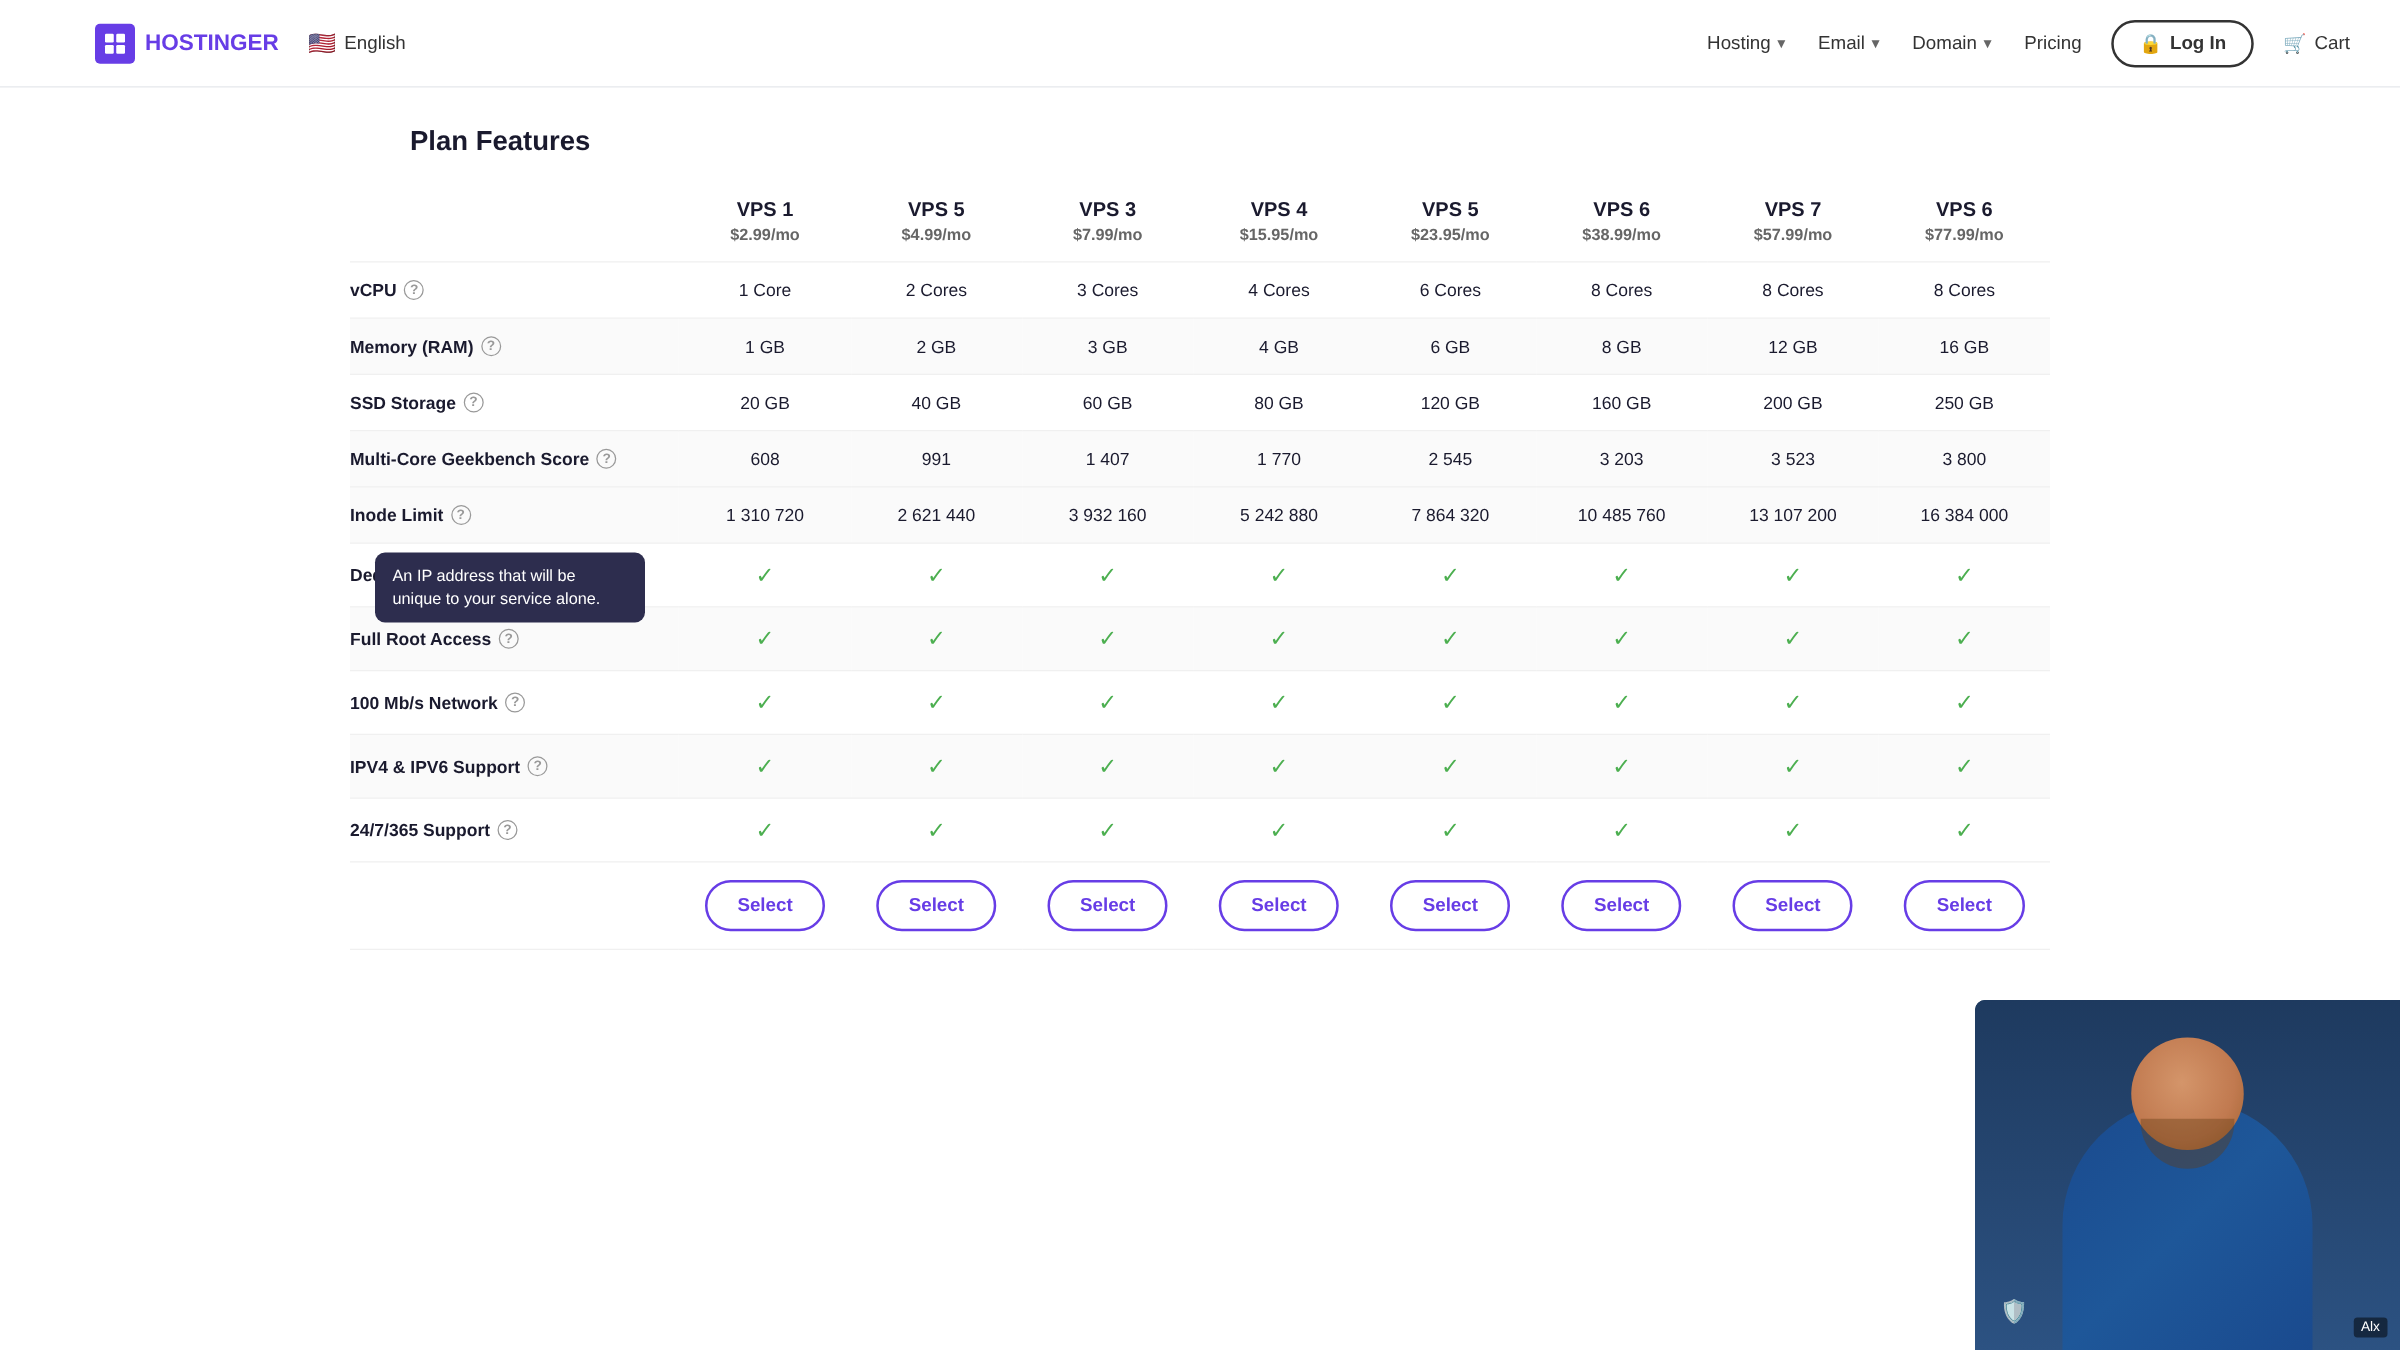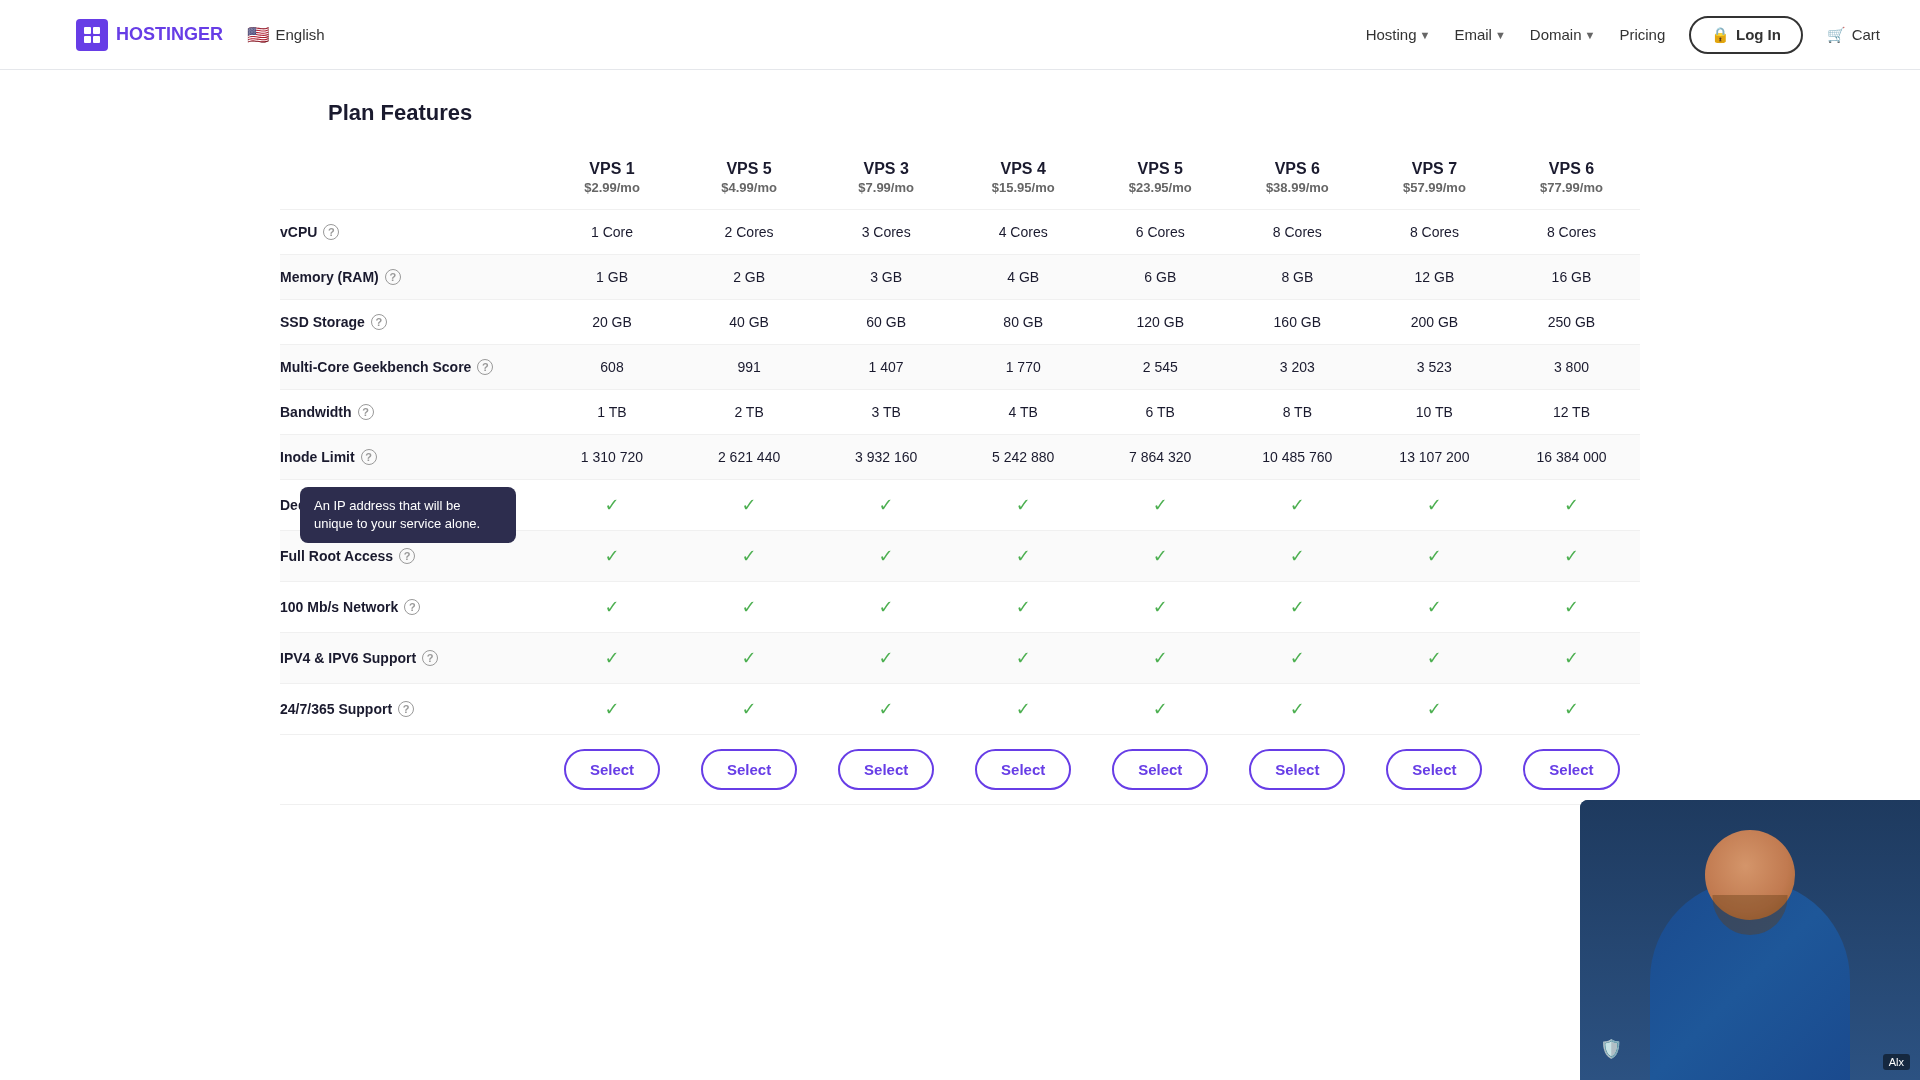--- a/index.html
+++ b/index.html
@@ -215,33 +215,20 @@
           </td>
           <td>608</td>
           <td>991</td>
           <td>1 407</td>
           <td>1 770</td>
           <td>2 545</td>
           <td>3 203</td>
           <td>3 523</td>
           <td>3 800</td>
         </tr>
-        <tr class="row-odd">
-          <td>
-            <span class="feature-label">Bandwidth <span class="info-icon">?</span></span>
-          </td>
-          <td>1 TB</td>
-          <td>2 TB</td>
-          <td>3 TB</td>
-          <td>4 TB</td>
-          <td>6 TB</td>
-          <td>8 TB</td>
-          <td>10 TB</td>
-          <td>12 TB</td>
-        </tr>
         <tr class="row-even">
           <td>
             <span class="feature-label">Inode Limit <span class="info-icon">?</span></span>
           </td>
           <td>1 310 720</td>
           <td>2 621 440</td>
           <td>3 932 160</td>
           <td>5 242 880</td>
           <td>7 864 320</td>
           <td>10 485 760</td>

